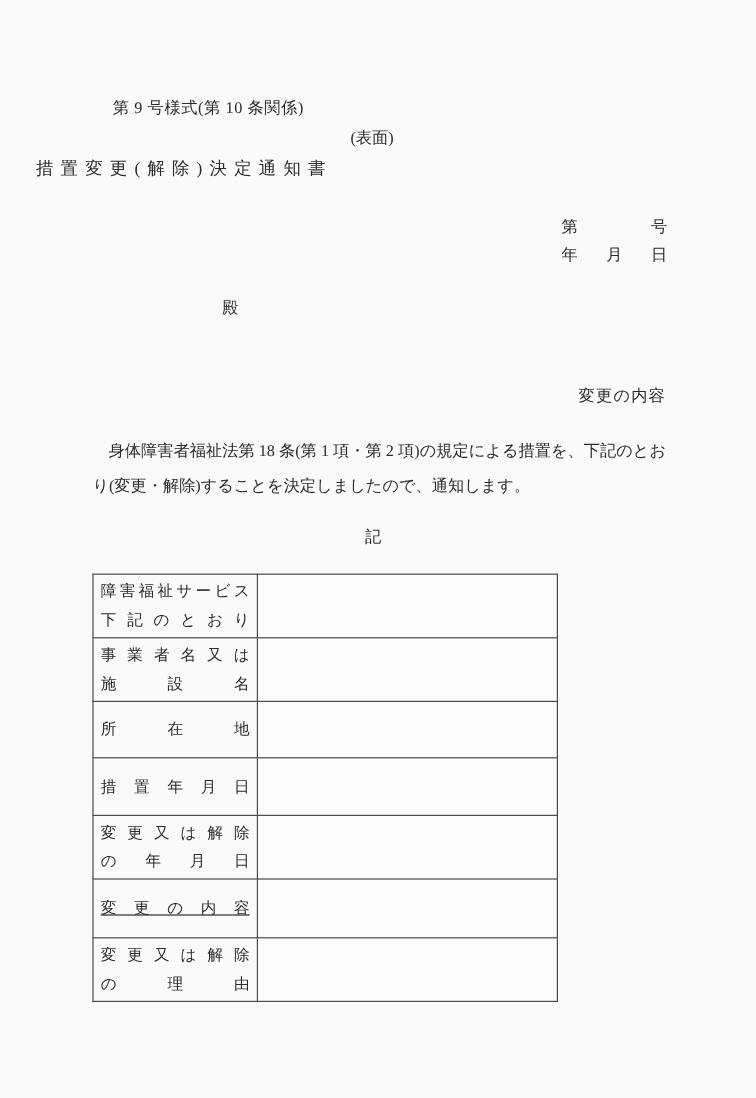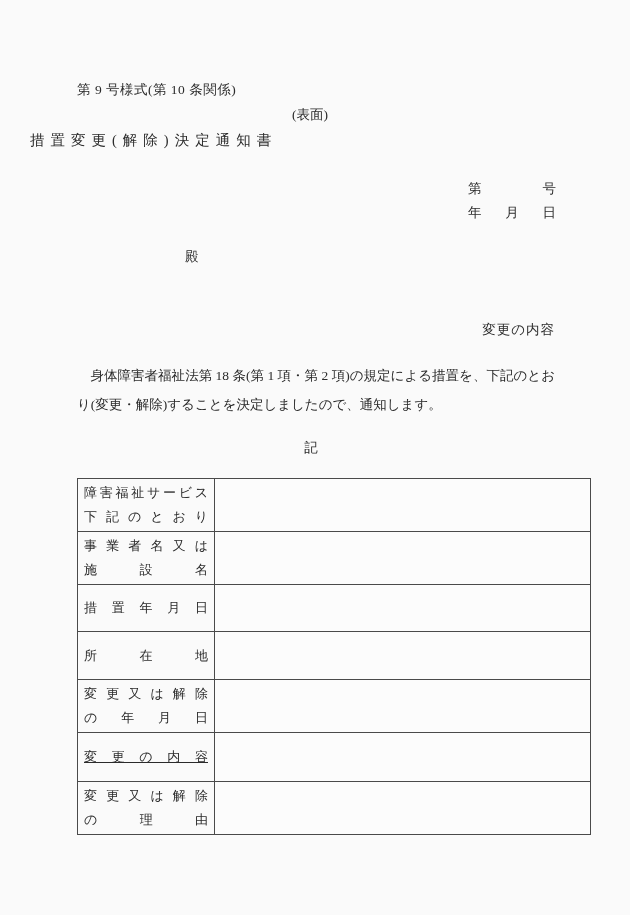--- a/index.html
+++ b/index.html
@@ -13,21 +13,21 @@
     height: 915px;
     background: #fafafa;
     color: #2b2b2b;
     font-family: "Liberation Serif", "DejaVu Serif", serif;
     font-size: 13.5px;
     overflow: hidden;
   }
   .abs { position: absolute; }
 
   .form-number {
-    left: 77px; top: 81px;
+    left: 94px; top: 81px;
     letter-spacing: 0.5px;
     text-align: right;
   }
   .side-label {
     left: 0; right: 0; top: 106px;
     text-align: center;
     transform: translateX(-5px);
   }
   .doc-title {
     left: 0; right: 0; top: 131px;
@@ -60,21 +60,21 @@
     text-align: justify;
   }
   .record-marker {
     left: 0; right: 0; top: 439px;
     text-align: center;
     transform: translateX(-4px);
   }
 
   .form-table {
     left: 77px; top: 478px;
-    width: 514px;
+    width: 388px;
     border-collapse: collapse;
     table-layout: fixed;
     font-size: 13px;
   }
   .form-table th, .form-table td {
     border: 1px solid #4a4a4a;
     vertical-align: middle;
     font-weight: normal;
     padding: 0;
   }
@@ -135,27 +135,27 @@
         </tr>
         <tr>
           <th>
             <div class="label-line">事業者名又は</div>
             <div class="label-line">施設名</div>
           </th>
           <td class="value-cell"></td>
         </tr>
         <tr>
           <th>
-            <div class="label-line">措置年月日</div>
+            <div class="label-line">所在地</div>
           </th>
           <td class="value-cell"></td>
         </tr>
         <tr>
           <th>
-            <div class="label-line">所在地</div>
+            <div class="label-line">措置年月日</div>
           </th>
           <td class="value-cell"></td>
         </tr>
         <tr>
           <th>
             <div class="label-line">変更又は解除</div>
             <div class="label-line">の年月日</div>
           </th>
           <td class="value-cell"></td>
         </tr>

